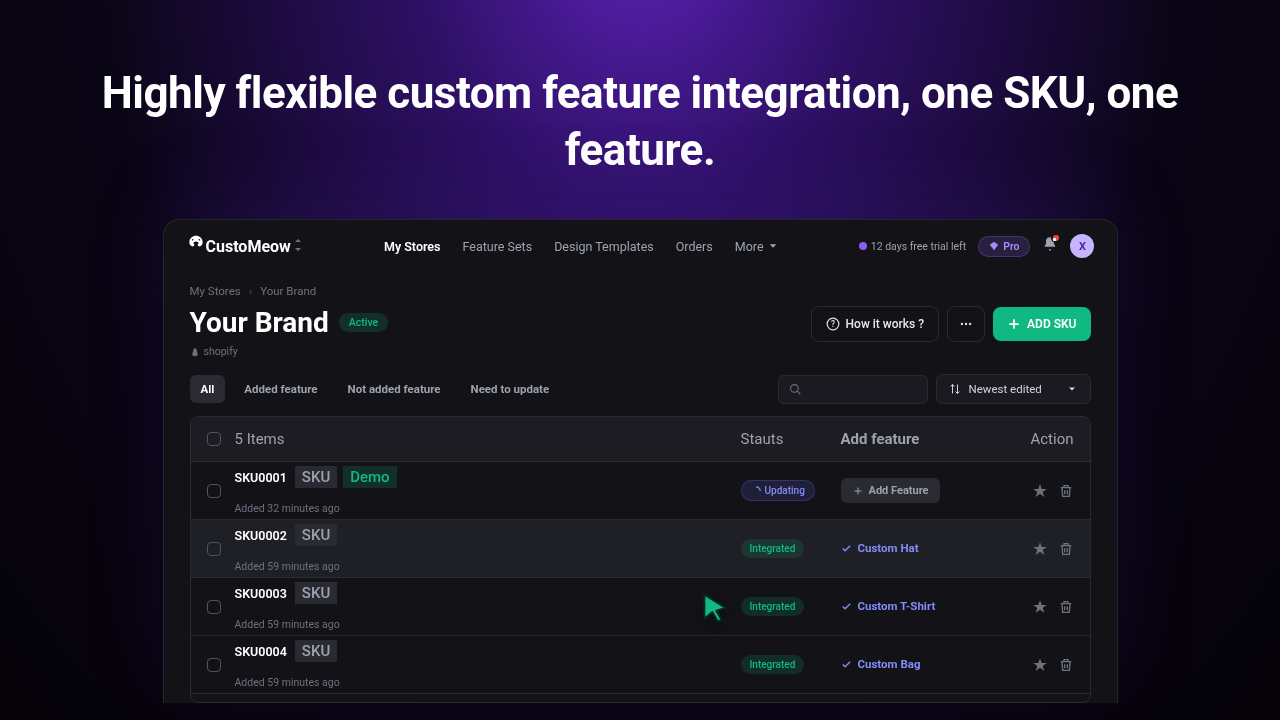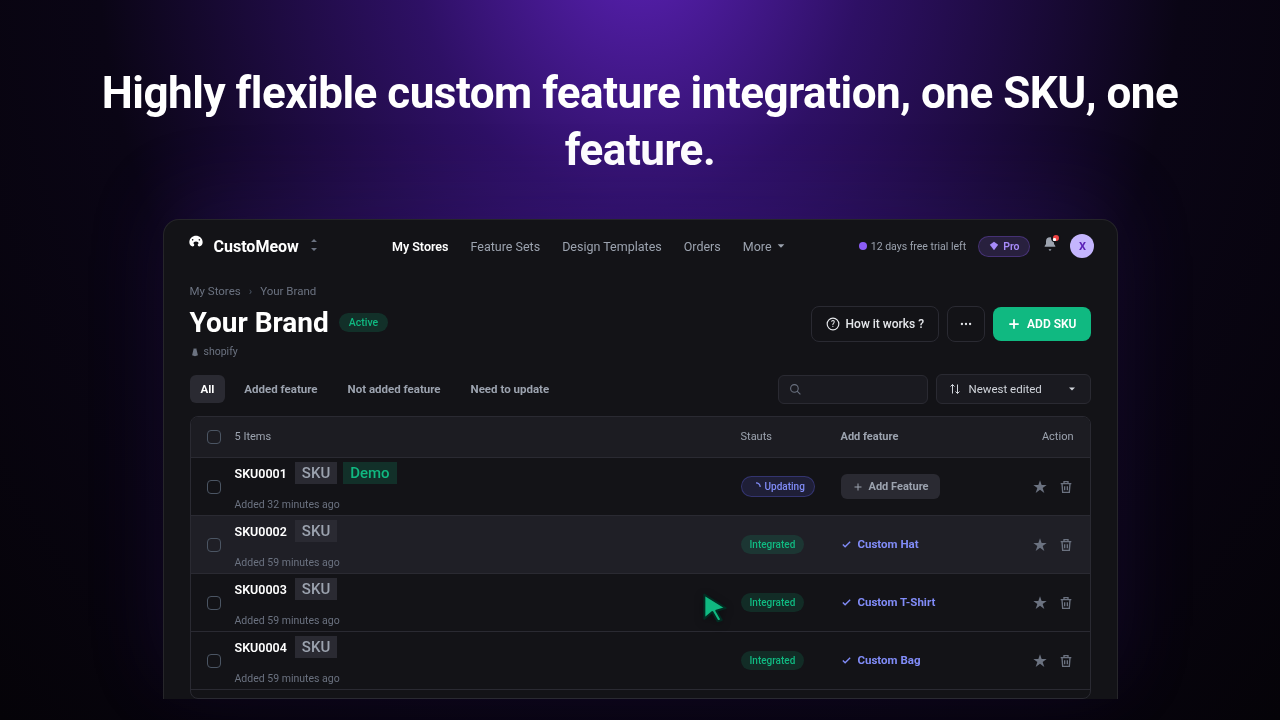--- a/index.html
+++ b/index.html
@@ -9,21 +9,21 @@
       position: relative;
     }
     .hero-title { text-align: center; padding: 65px 40px 40px; color: #fff; font-size: 44px; font-weight: 700; line-height: 1.3; letter-spacing: -0.5px; }
     .app-window {
       margin: 0 auto; width: 955px; background: #131317; border-radius: 16px 16px 0 0;
       border-top: 1px solid rgba(255,255,255,0.08); border-left: 1px solid rgba(255,255,255,0.08); border-right: 1px solid rgba(255,255,255,0.08);
       box-shadow: 0 -20px 80px rgba(80,40,180,0.15);
       overflow: hidden; position: relative;
     }
     .topbar { display: flex; align-items: center; padding: 14px 22px; gap: 24px; }
-    .brand { display: flex; align-items: center; gap: 8px; }
+    .brand { display: flex; align-items: center; gap: 0; }
     .brand-icon svg { width: 20px; height: 20px; }
     .brand-name { color: #fff; font-size: 16px; font-weight: 700; }
     .brand-switch { color: #6b7280; font-size: 10px; margin-left: 2px; }
     .nav { display: flex; gap: 22px; margin-left: auto; }
     .nav-item { color: #9ca3af; font-size: 12.5px; cursor: pointer; }
     .nav-item.active { color: #fff; font-weight: 600; }
     .nav-more { display:flex; align-items:center; gap:4px; }
     .right-cluster { display: flex; align-items: center; gap: 12px; margin-left: auto; }
     .trial-text { color: #9ca3af; font-size: 10.5px; display:flex; align-items:center; gap:4px;}
     .trial-dot { width:8px; height:8px; background:#8b5cf6; border-radius:50%; display:inline-block;}
@@ -52,21 +52,21 @@
     .filter-row { display:flex; align-items:center; gap:8px; margin-bottom:12px; }
     .tab { padding:7px 11px; border-radius:6px; font-size:11.5px; color:#9ca3af; cursor:pointer;font-weight:bold;}
     .tab.active { background:#2a2a32; color:#fff; }
     .spacer { flex:1; }
     .search-box { background:#1a1a20; border:1px solid #2a2a32; border-radius:6px; padding:7px 10px; width:150px; display:flex; align-items:center;}
     .search-box svg{width:13px;height:13px;color:#6b7280;}
     .sort-select { background:#1a1a20; border:1px solid #2a2a32; border-radius:6px; padding:7px 12px; font-size:11.5px; color:#d1d5db; display:flex; align-items:center; gap:8px; width:155px; justify-content:space-between;}
     .sort-left{display:flex;align-items:center;gap:8px;}
     .sort-select svg{width:12px;height:12px;}
     .table { border:1px solid #2a2a32; border-radius:8px; overflow:hidden; }
-    .thead { display:flex; align-items:flex-start; padding:13px 16px; background:#1c1c22; font-size:11px; color:#9ca3af; }
+    .thead { display:flex; align-items:center; padding:13px 16px; background:#1c1c22; font-size:15px; color:#9ca3af; }
     .col-check { width:28px; }
     .col-name { flex:1; }
     .col-status { width:100px; }
     .col-feature { width:175px;font-weight:bold; }
     .col-action { width:58px; text-align:right; }
     .trow { display:flex; align-items:center; padding:4px 16px; border-top:1px solid #2a2a32; font-size:11.5px;}
     .trow.hover { background:#1f1f26; }
     .checkbox { width:14px; height:14px; border:1.5px solid #4b5563; border-radius:4px; cursor:pointer;}
     .sku-name { color:#fff; font-weight:600; font-size:12.5px; }
     .sku-tags { display:inline-flex; gap:6px; margin-left:8px; }

